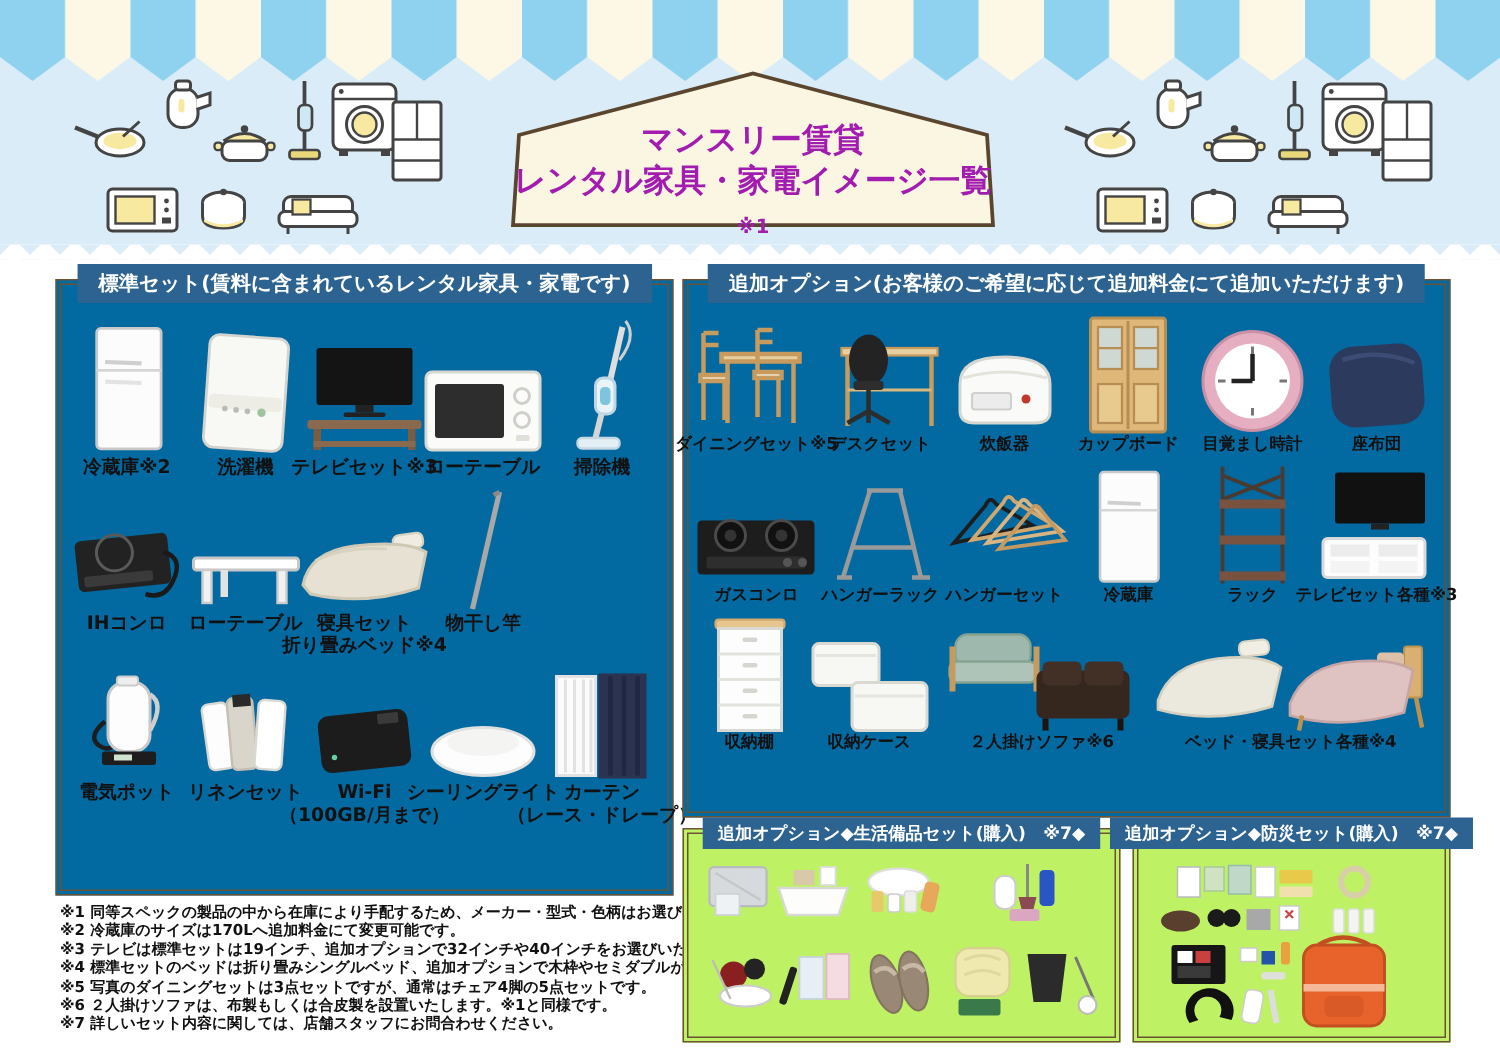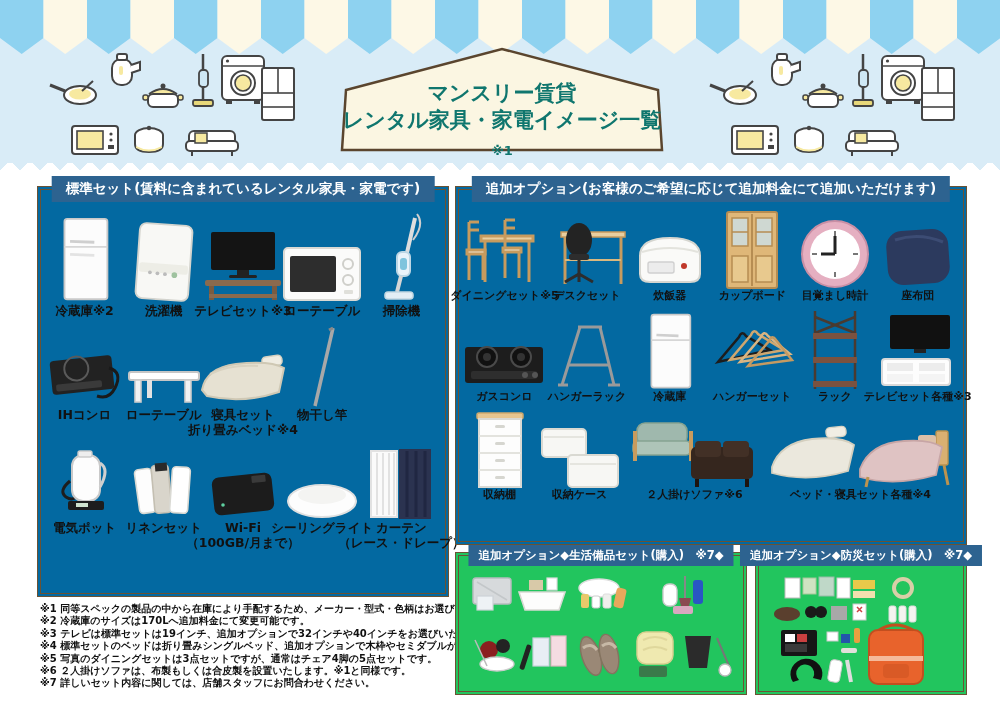--- a/index.html
+++ b/index.html
@@ -7,21 +7,21 @@
   .page{position:relative;width:1000px;height:706px;background:#fff;overflow:hidden;}
 
   
   .awning{position:absolute;left:0;top:0;width:1000px;height:163px;background:#d9ecf7;}
   .awning-stripes{position:absolute;left:0;top:0;}
   .awning-zig{position:absolute;left:0;top:163px;width:1000px;height:10px;
     background:linear-gradient(-135deg,#d9ecf7 5px,transparent 0) 0 0,
                linear-gradient(135deg,#d9ecf7 5px,transparent 0) 0 0;
     background-size:20px 10px;background-repeat:repeat-x;}
   .title-banner{position:absolute;left:338px;top:44px;width:328px;height:110px;}
-  .title-banner .tb-text{position:absolute;left:0;top:36px;width:100%;text-align:center;font-weight:bold;color:#0f766e;}
+  .title-banner .tb-text{position:absolute;left:0;top:36px;width:100%;text-align:center;font-weight:bold;color:#a21caf;}
   .tb-line1{font-size:21px;line-height:1.3;}
   .tb-line2{font-size:21px;line-height:1.3;}
   .tb-note{font-size:13px;}
 
   .icon-cluster{position:absolute;width:256px;height:112px;}
   .icon-cluster .ic{position:absolute;}
 
   
   .secbox{position:absolute;border:4px double #6b5233;background:#0369a1;box-sizing:border-box;}
   .sec-header{position:absolute;left:50%;transform:translateX(-50%);background:#2d6390;color:#fff;
@@ -49,21 +49,21 @@
   .opt-box .r2{margin-top:8px;}
   .opt-box .r2 .item-img{height:80px;}
   .opt-box .r3{margin-top:8px;}
   .opt-box .r3 .item-img{height:78px;}
 
   
   .footnotes{position:absolute;left:40px;top:603px;width:440px;}
   .fn{font-weight:bold;font-size:10px;line-height:1.24;white-space:nowrap;color:#111;}
 
   
-  .pbox{position:absolute;border:4px double #6b5233;background:#22c55e;box-sizing:border-box;}
+  .pbox{position:absolute;border:4px double #6b5233;background:#bef264;box-sizing:border-box;}
   .pbox1{left:455px;top:552px;width:292px;height:143px;}
   .pbox2{left:755px;top:552px;width:212px;height:143px;}
   .pbox .sec-header{top:-11px;font-size:11.5px;padding:3px 10px;}
   .collage{position:absolute;left:50%;top:18px;transform:translateX(-50%);}
   svg{display:block;}
 </style>
 </head>
 <body>
 
 <div class="page">
@@ -514,40 +514,40 @@
               <line x1="20" y1="44" x2="60" y2="44"></line>
               <line x1="10" y1="64" x2="20" y2="64"></line>
                 <line x1="60" y1="64" x2="72" y2="64"></line>
             </g>
           </svg>
         </div>
         <div class="item-label">ハンガーラック</div>
       </div>
       <div class="item">
         <div class="item-img">
-          <svg width="52" height="78" viewBox="0 0 60 92">
-            <rect x="8" y="2" width="46" height="86" rx="3" fill="#fcfcfc" stroke="#c9c9c9" stroke-width="2"></rect>
-            <line x1="8" y1="32" x2="54" y2="32" stroke="#d6d6d6" stroke-width="2"></line>
-            <line x1="14" y1="26" x2="40" y2="27" stroke="#cfcfcf" stroke-width="3"></line>
-          </svg>
-        </div>
-        <div class="item-label">冷蔵庫</div>
-      </div>
-      <div class="item">
-        <div class="item-img">
           <svg width="86" height="62" viewBox="0 0 86 62">
             <g fill="none" stroke-width="2.5">
               <path d="M30 8 q3 -7 7 -1 l24 14 l-52 12 z" stroke="#1d1d1d"></path>
               <path d="M42 6 q3 -7 7 -1 l26 16 l-54 10 z" stroke="#cfa76f"></path>
               <path d="M52 8 q3 -7 7 -1 l22 18 l-50 8 z" stroke="#d9b583"></path>
               <path d="M60 12 q3 -7 7 -1 l16 20 l-44 6 z" stroke="#c49a62"></path>
             </g>
           </svg>
         </div>
         <div class="item-label">ハンガーセット</div>
+      </div>
+      <div class="item">
+        <div class="item-img">
+          <svg width="52" height="78" viewBox="0 0 60 92">
+            <rect x="8" y="2" width="46" height="86" rx="3" fill="#fcfcfc" stroke="#c9c9c9" stroke-width="2"></rect>
+            <line x1="8" y1="32" x2="54" y2="32" stroke="#d6d6d6" stroke-width="2"></line>
+            <line x1="14" y1="26" x2="40" y2="27" stroke="#cfcfcf" stroke-width="3"></line>
+          </svg>
+        </div>
+        <div class="item-label">冷蔵庫</div>
       </div>
       <div class="item">
         <div class="item-img">
           <svg width="56" height="82" viewBox="0 0 56 82">
             <g stroke="#4a3a30" stroke-width="2.5" fill="none">
               <line x1="8" y1="2" x2="8" y2="80"></line>
                 <line x1="48" y1="2" x2="48" y2="80"></line>
               <line x1="8" y1="8" x2="48" y2="24"></line>
                 <line x1="48" y1="8" x2="8" y2="24"></line>
             </g>

